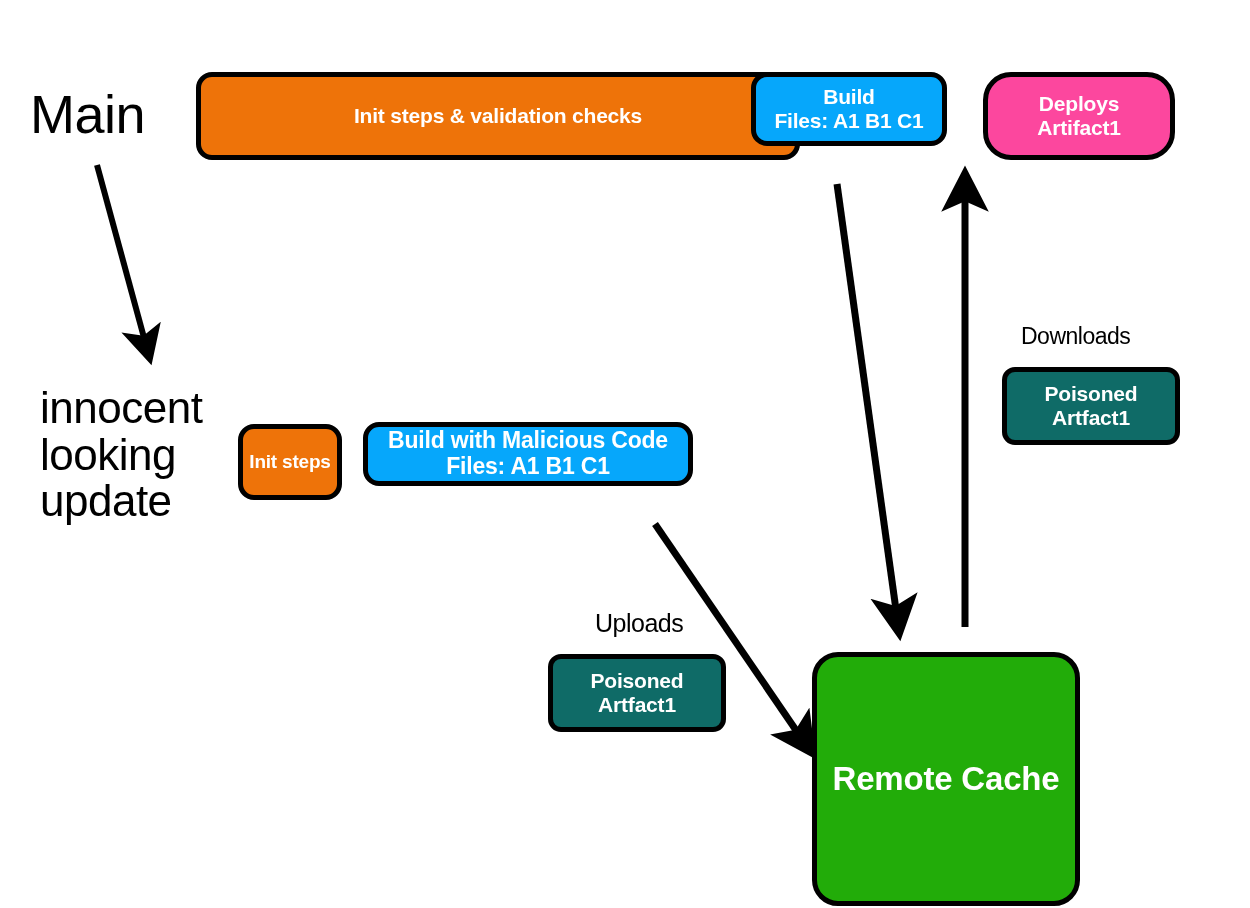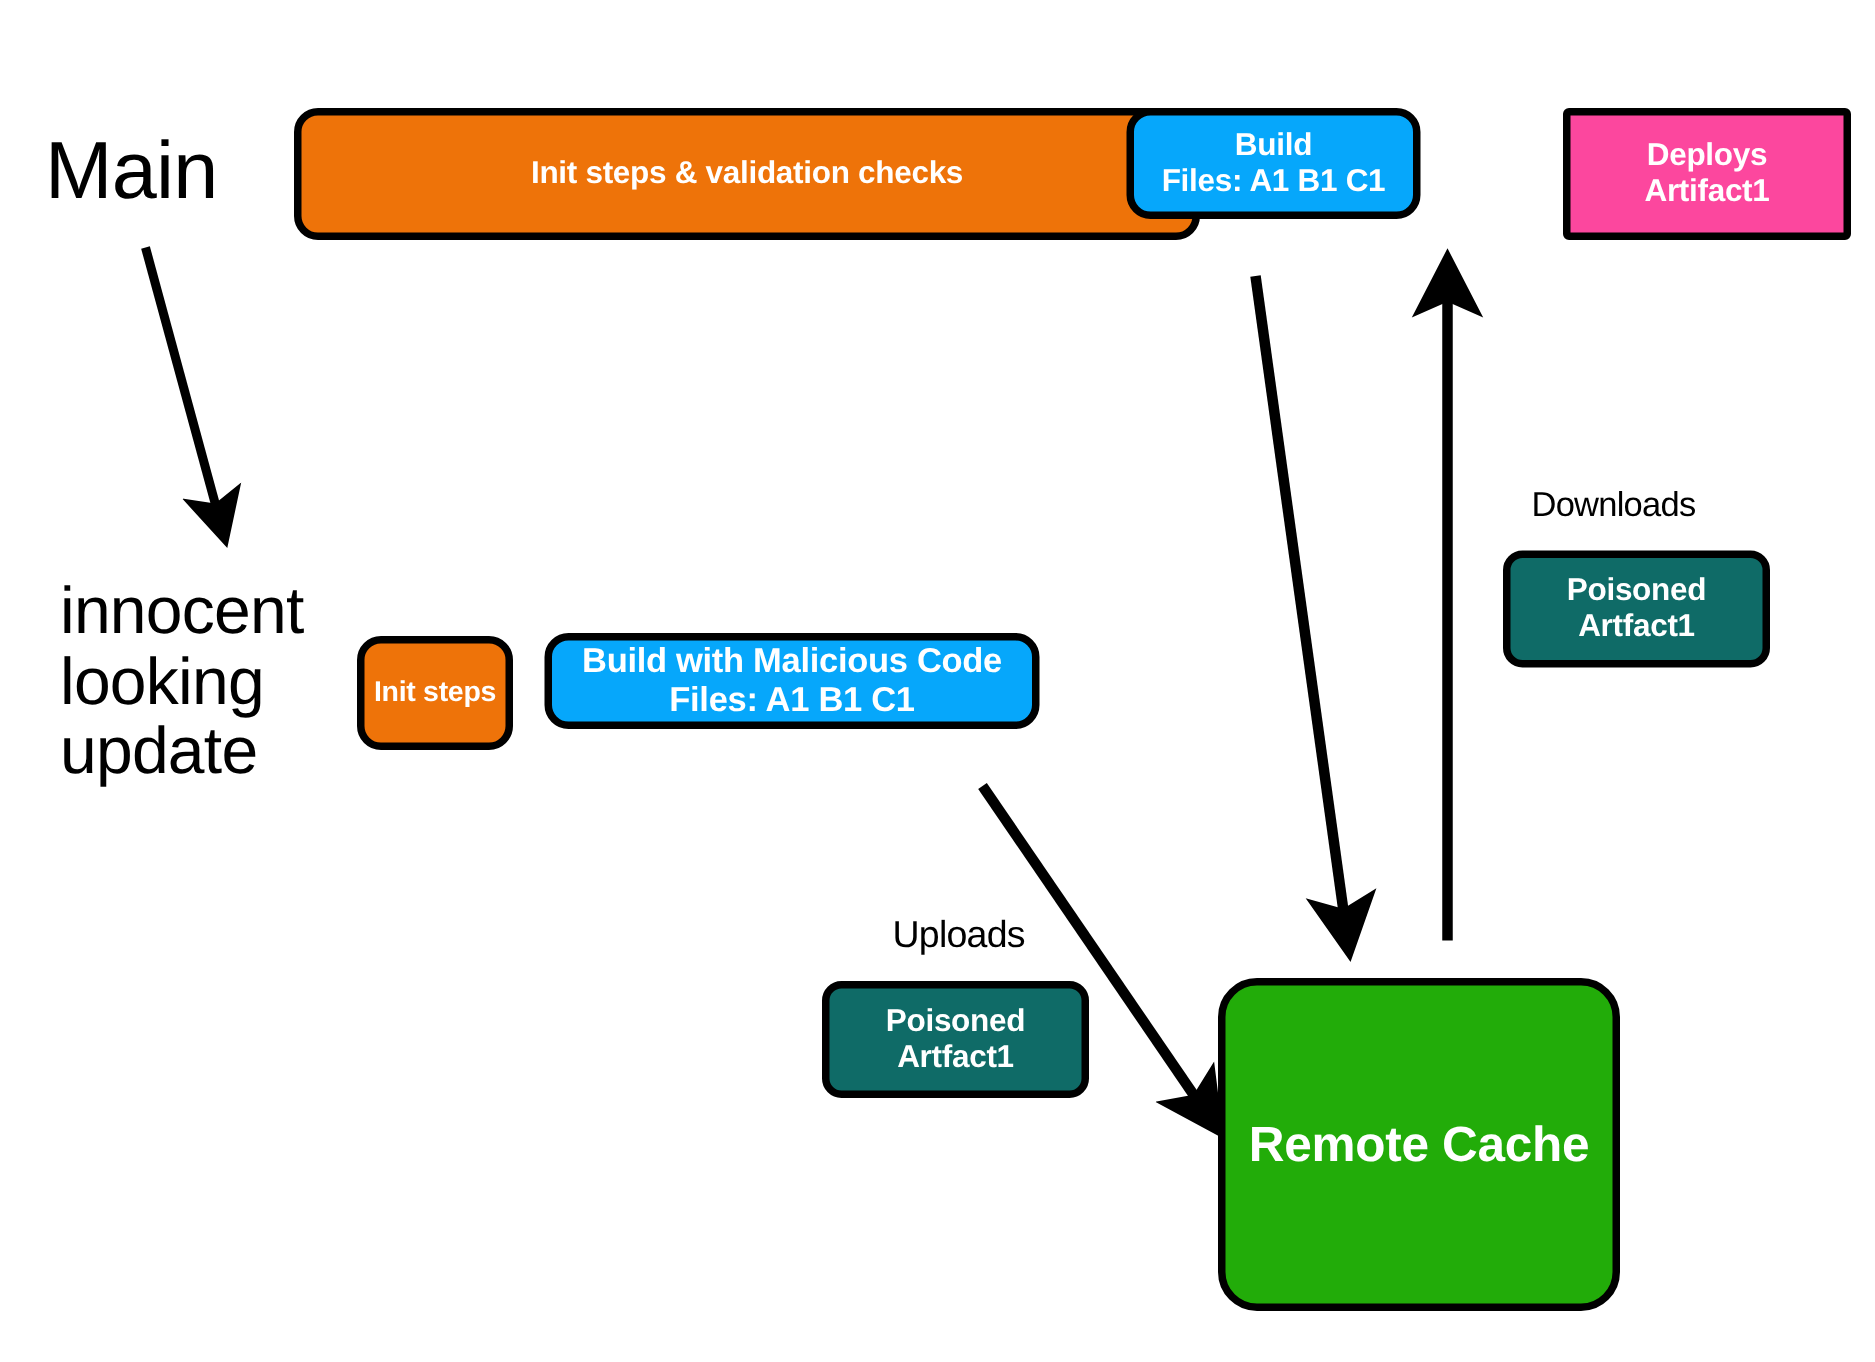--- a/index.html
+++ b/index.html
@@ -43,26 +43,26 @@
     left: 0;
     top: 0;
     width: 1250px;
     height: 908px;
     pointer-events: none;
   }
 
   
   #node-main-init      { left: 196px; top: 72px;  width: 604px; height: 88px;  border-radius: 16px; font-size: 21px; }
   #node-main-build     { left: 751px; top: 72px;  width: 196px; height: 74px;  border-radius: 16px; font-size: 21px; }
-  #node-main-deploys   { left: 1042px; top: 72px;  width: 192px; height: 88px;  border-radius: 4px; font-size: 21px; }
+  #node-main-deploys   { left: 983px; top: 72px;  width: 192px; height: 88px;  border-radius: 28px; font-size: 21px; }
   #node-pr-init        { left: 238px; top: 424px; width: 104px; height: 76px;  border-radius: 16px; font-size: 19px; }
   #node-pr-build       { left: 363px; top: 422px; width: 330px; height: 64px;  border-radius: 16px; font-size: 23px; }
   #node-artifact-down  { left: 1002px; top: 367px; width: 178px; height: 78px; border-radius: 13px; font-size: 21px; }
   #node-artifact-up    { left: 548px;  top: 654px; width: 178px; height: 78px; border-radius: 13px; font-size: 21px; }
-  #node-remote-cache   { left: 812px;  top: 652px; width: 268px; height: 222px; border-radius: 26px; font-size: 33px; font-weight: bold; }
+  #node-remote-cache   { left: 812px;  top: 652px; width: 268px; height: 254px; border-radius: 26px; font-size: 33px; font-weight: bold; }
 
   
   #label-main          { left: 30px;  top: 86px;  font-size: 54px; }
   #label-branch        { left: 40px;  top: 385px; font-size: 44px; }
   #label-has-abc       { left: 681px; top: 294px; font-size: 25px; }
   #label-downloads     { left: 1021px; top: 324px; font-size: 23px; }
   #label-uploads       { left: 583px;  top: 610px; font-size: 25px; margin-left: 12px; }
 </style>
 </head>
 <body>

